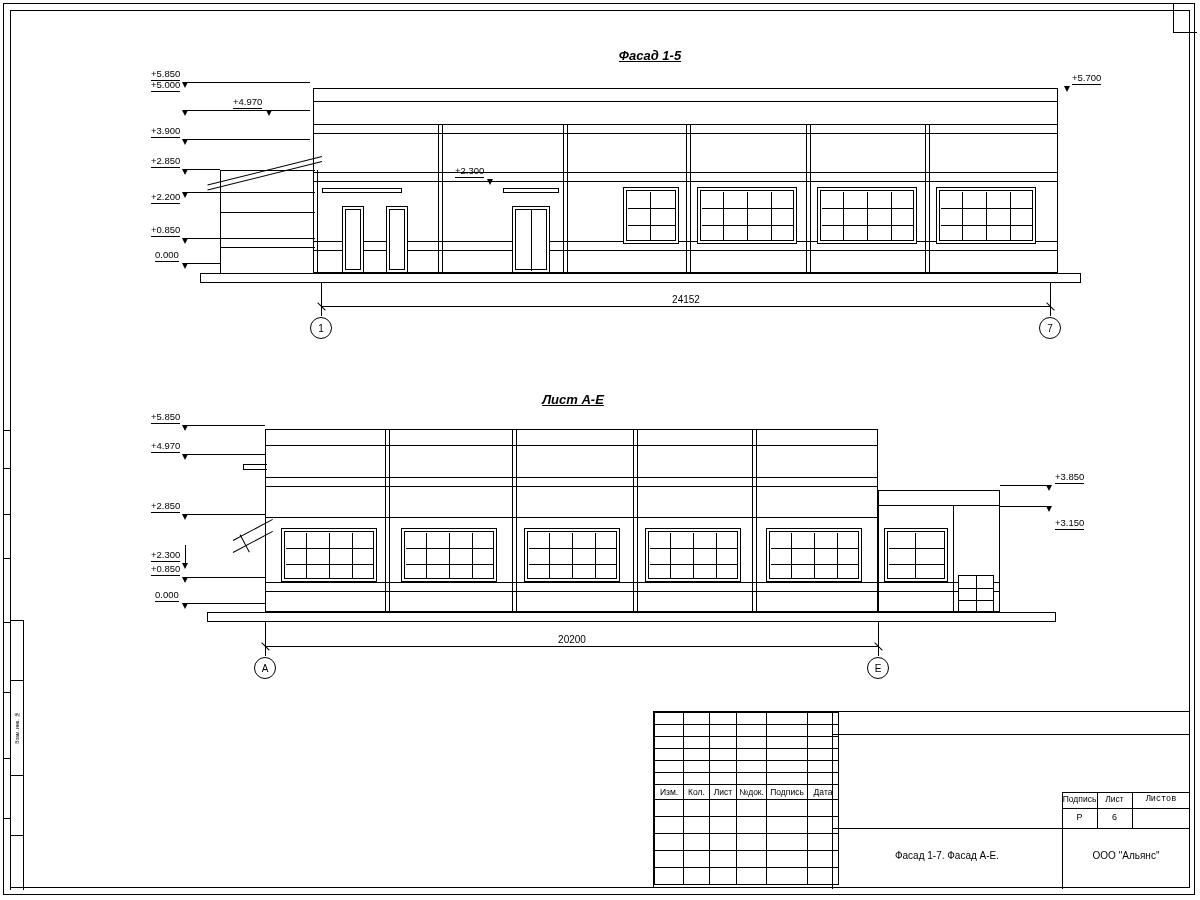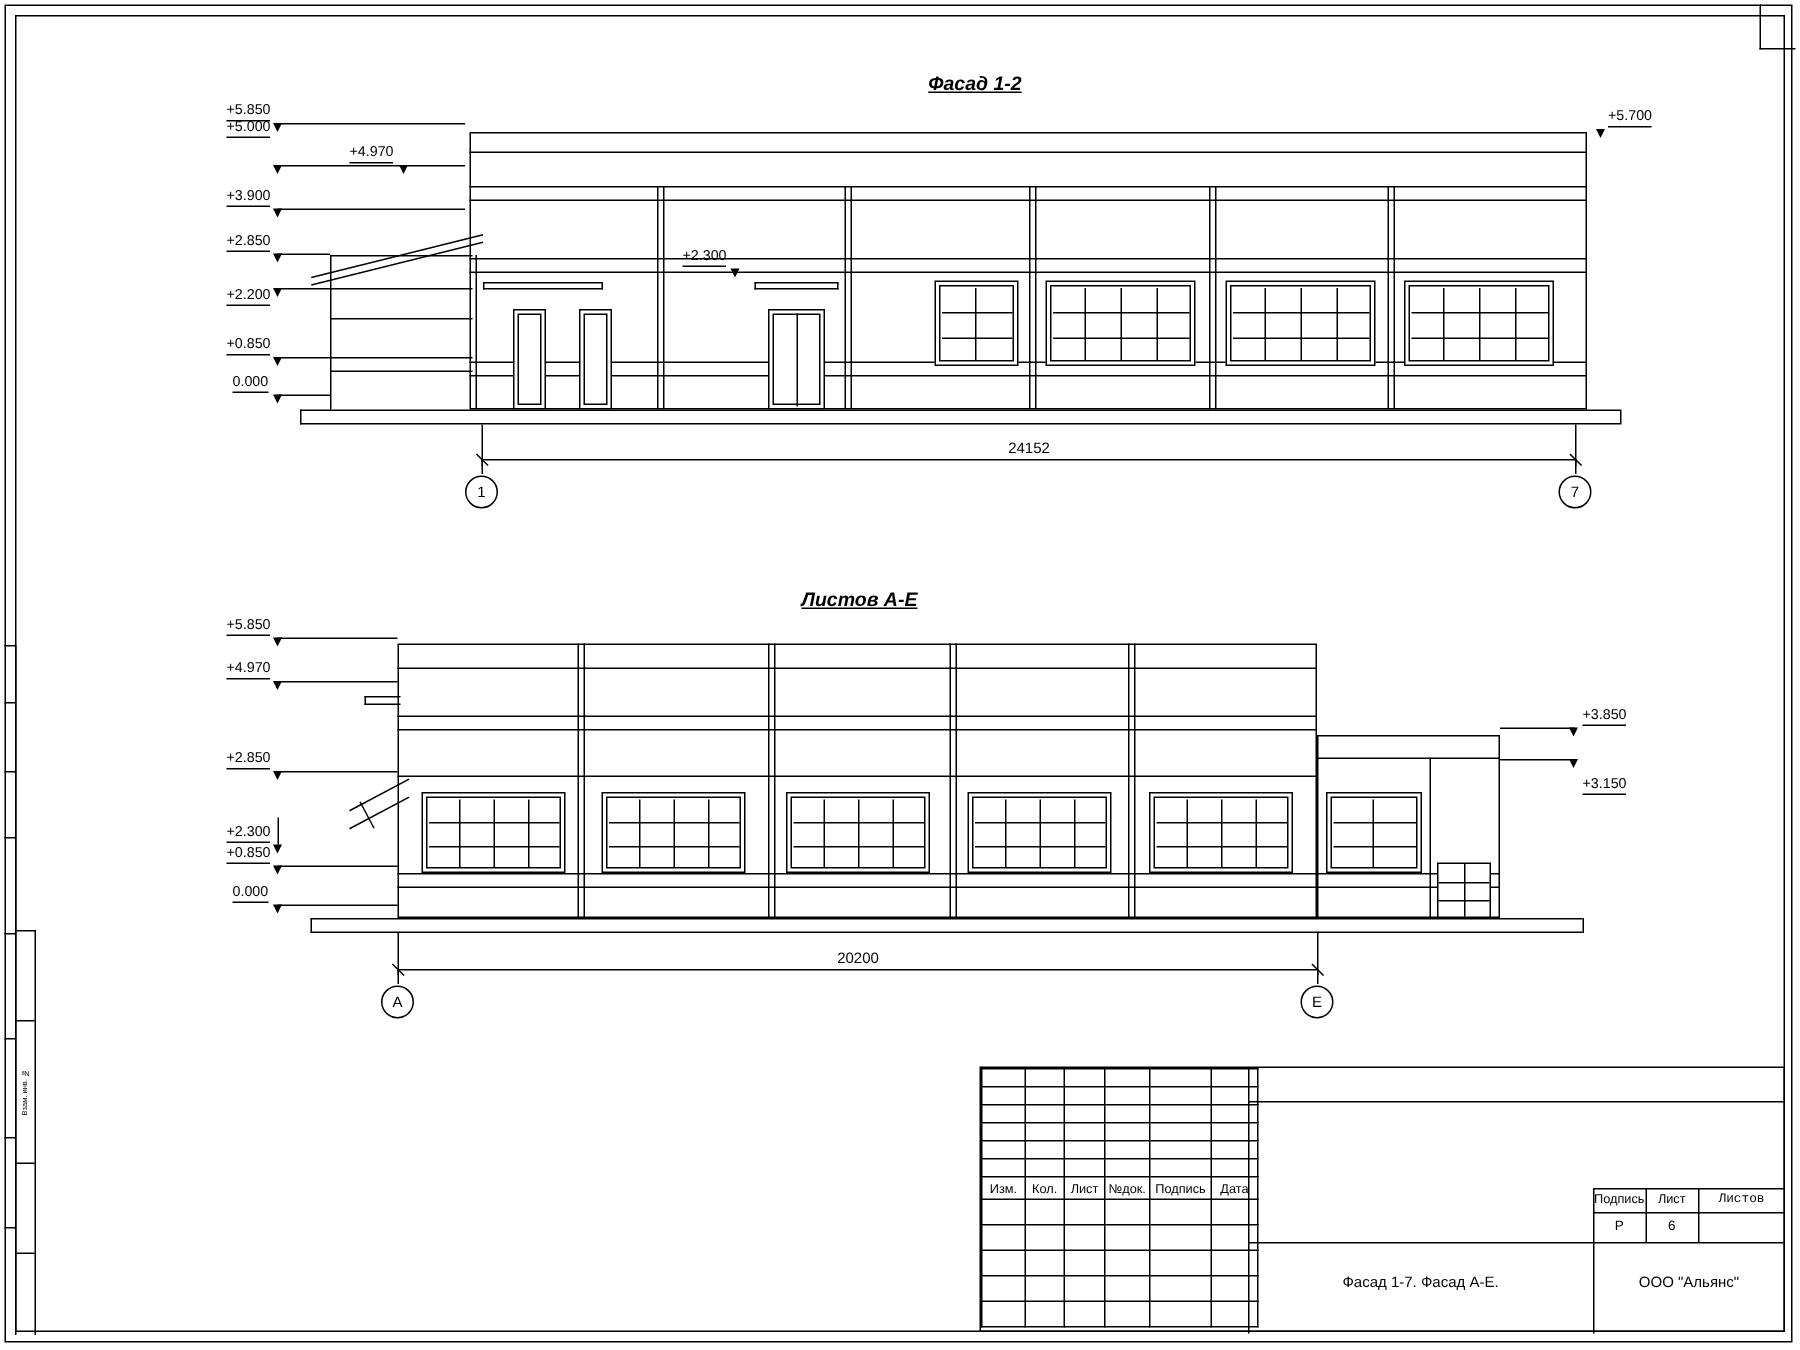--- a/index.html
+++ b/index.html
@@ -203,21 +203,21 @@
     <div class="lc-row" style="height:70px"></div>
   </div>
   <div class="left-col2">
     <div class="lc2-row" style="height:60px"></div>
     <div class="lc2-row" style="height:95px; display:flex; align-items:center; justify-content:center;">
       <span class="vert-text">Взам. инв. №</span>
     </div>
     <div class="lc2-row" style="height:60px"></div>
   </div>
 
-  <div class="title" style="left:650px; top:48px; transform:translateX(-50%);">Фасад 1-2</div>
+  <div class="title" style="left:650px; top:48px; transform:translateX(-50%);">Фасад 1-5</div>
 
   <div class="lbl lbl-u" style="left:151px; top:68px;">+5.850</div>
   <div class="arrow-d" style="left:182px; top:82px;"></div>
 
   <div class="lbl lbl-u" style="left:151px; top:79px;">+5.000</div>
   <div class="arrow-d" style="left:182px; top:110px;"></div>
 
   <div class="lbl lbl-u" style="left:151px; top:125px;">+3.900</div>
   <div class="arrow-d" style="left:182px; top:139px;"></div>
 
@@ -343,21 +343,21 @@
   <div class="ln h1" style="left:321px; top:306px; width:729px;"></div>
   <div class="tick" style="left:316px; top:306px;"></div>
   <div class="tick" style="left:1045px; top:306px;"></div>
   <div class="dim-txt" style="left:686px; top:294px; transform:translateX(-50%);">24152</div>
 
   <div class="ln v1" style="left:321px; top:306px; height:10px;"></div>
   <div class="ln v1" style="left:1050px; top:306px; height:10px;"></div>
   <div class="circ" style="left:310px; top:317px;">1</div>
   <div class="circ" style="left:1039px; top:317px;">7</div>
 
-  <div class="title" style="left:573px; top:392px; transform:translateX(-50%);">Листов А-Е</div>
+  <div class="title" style="left:573px; top:392px; transform:translateX(-50%);">Лист А-Е</div>
 
   <div class="lbl lbl-u" style="left:151px; top:411px;">+5.850</div>
   <div class="arrow-d" style="left:182px; top:425px;"></div>
   <div class="ln h1" style="left:185px; top:425px; width:80px;"></div>
 
   <div class="lbl lbl-u" style="left:151px; top:440px;">+4.970</div>
   <div class="arrow-d" style="left:182px; top:454px;"></div>
   <div class="ln h1" style="left:185px; top:454px; width:80px;"></div>
 
   <div class="lbl lbl-u" style="left:151px; top:500px;">+2.850</div>

